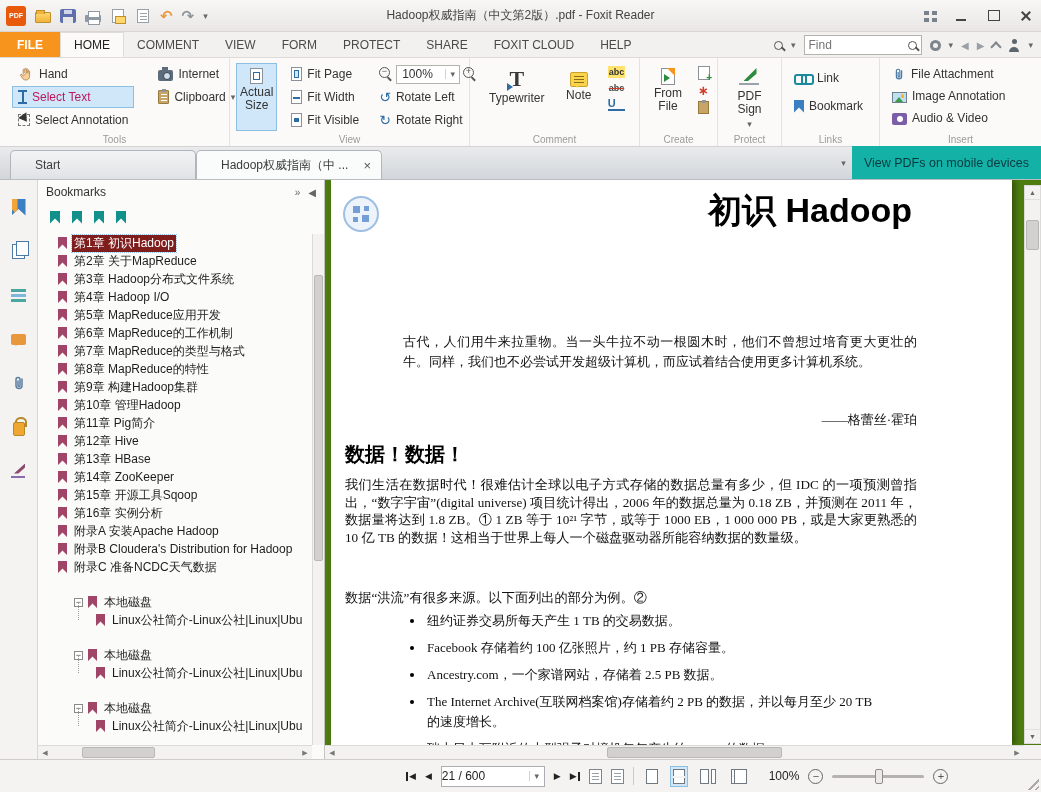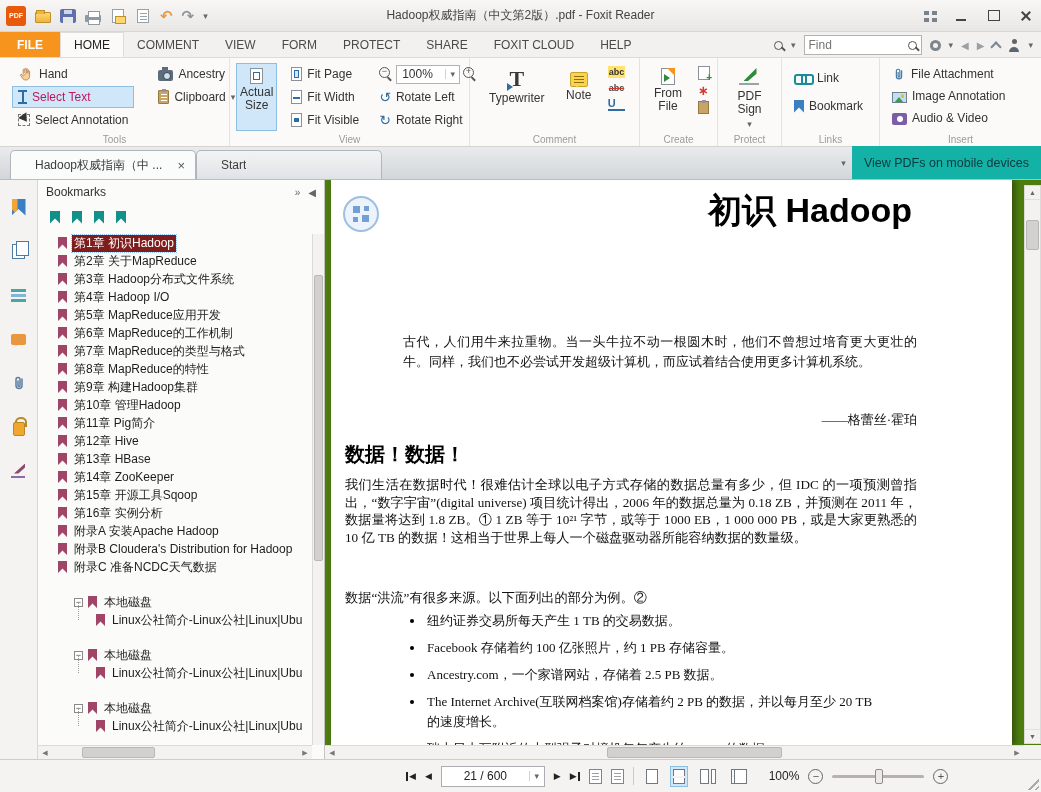--- a/index.html
+++ b/index.html
@@ -219,21 +219,21 @@
   .d-vscroll .thumb { position:absolute; top:34px; left:1px; right:1px; height:30px; background:#d3d1cf; border:1px solid #b9b7b5; border-radius:2px; }
   .d-hscroll { position:absolute; left:0; right:17px; bottom:0; height:14px; background:#f3f2f1; border-top:1px solid #dcdad8; display:flex; align-items:center; }
   .corner { position:absolute; right:0; bottom:0; width:17px; height:14px; background:#f3f2f1; }
 
   
   .statusbar { position:absolute; left:0; right:0; bottom:0; height:33px; background:#f4f3f1; border-top:1px solid #cfccc9; }
   .sb-items { position:absolute; left:406px; top:0; bottom:0; display:flex; align-items:center; gap:9px; }
   .nb { display:flex; align-items:center; gap:1px; font-size:9px; color:#222; }
   .nb .bar { width:2px; height:9px; background:#222; }
   .page-combo { width:104px; height:21px; background:#fff; border:1px solid #abadb3; display:flex; align-items:center; }
-  .page-combo .pc-text { flex:1; text-align:center; font-size:12px; color:#222; }
+  .page-combo .pc-text { flex:1; font-size:12px; color:#222; }
   .page-combo .pc-caret { width:15px; border-left:1px solid #d5d2cf; text-align:center; color:#666; font-size:9px; }
   .sb-doc { width:13px; height:15px; background:#fff; border:1px solid #7d858d; position:relative; }
   .sb-doc::after { content:""; position:absolute; left:2px; top:3px; width:7px; height:1px; background:#9aa2aa; box-shadow:0 3px 0 #9aa2aa, 0 6px 0 #9aa2aa; }
   .sb-sep { width:1px; height:18px; background:#ccc9c6; }
   .vmw { padding:2px; border:1px solid transparent; display:flex; }
   .vmw.active { background:#cfe7f8; border:1px solid #8cbfe2; }
   .vm { width:12px; height:15px; background:#fff; border:1px solid #6f7780; position:relative; }
   .vm-cont::after { content:""; position:absolute; left:-1px; right:-1px; top:6px; height:2px; background:#f4f3f1; }
   .vm-face { width:16px; } .vm-face::after { content:""; position:absolute; top:-1px; bottom:-1px; left:7px; width:2px; background:#f4f3f1; border-left:1px solid #6f7780; border-right:1px solid #6f7780; }
   .vm-cf::after { content:""; position:absolute; inset:-1px; background:
@@ -346,21 +346,21 @@
           <span style="color:#be185d">Select Text</span>
         </div>
         <div class="sbtn">
           <span class="ic i-selann"></span>
           <span>Select Annotation</span>
         </div>
       </div>
       <div class="col" style="margin-left:10px">
         <div class="sbtn">
           <span class="ic i-snap"></span>
-          <span>Ancestry</span>
+          <span>Internet</span>
         </div>
         <div class="sbtn">
           <span class="ic i-clip"></span>
           <span>Clipboard</span>
           <span class="caret-sm">▾</span>
         </div>
       </div>
     </div>
     <div class="g-label">Tools</div>
   </div>
@@ -493,28 +493,28 @@
         </div>
       </div>
     </div>
     <div class="g-label">Insert</div>
   </div>
 </div>
 
 <div class="doctabs">
   <div style="display:flex;align-items:flex-end">
 
+      <div class="dtab">
+        <span class="tlabel">Start</span>
+
+      </div>
+
       <div class="dtab active">
         <span class="tlabel">Hadoop权威指南（中 ...</span>
         <span class="tclose">×</span>
-      </div>
-
-      <div class="dtab">
-        <span class="tlabel">Start</span>
-
       </div>
     </div>
   <div class="dt-right">
     <span class="caret-sm">▾</span>
     <div class="banner">
       <span>View PDFs on mobile devices</span>
     </div>
   </div>
 </div>
 

